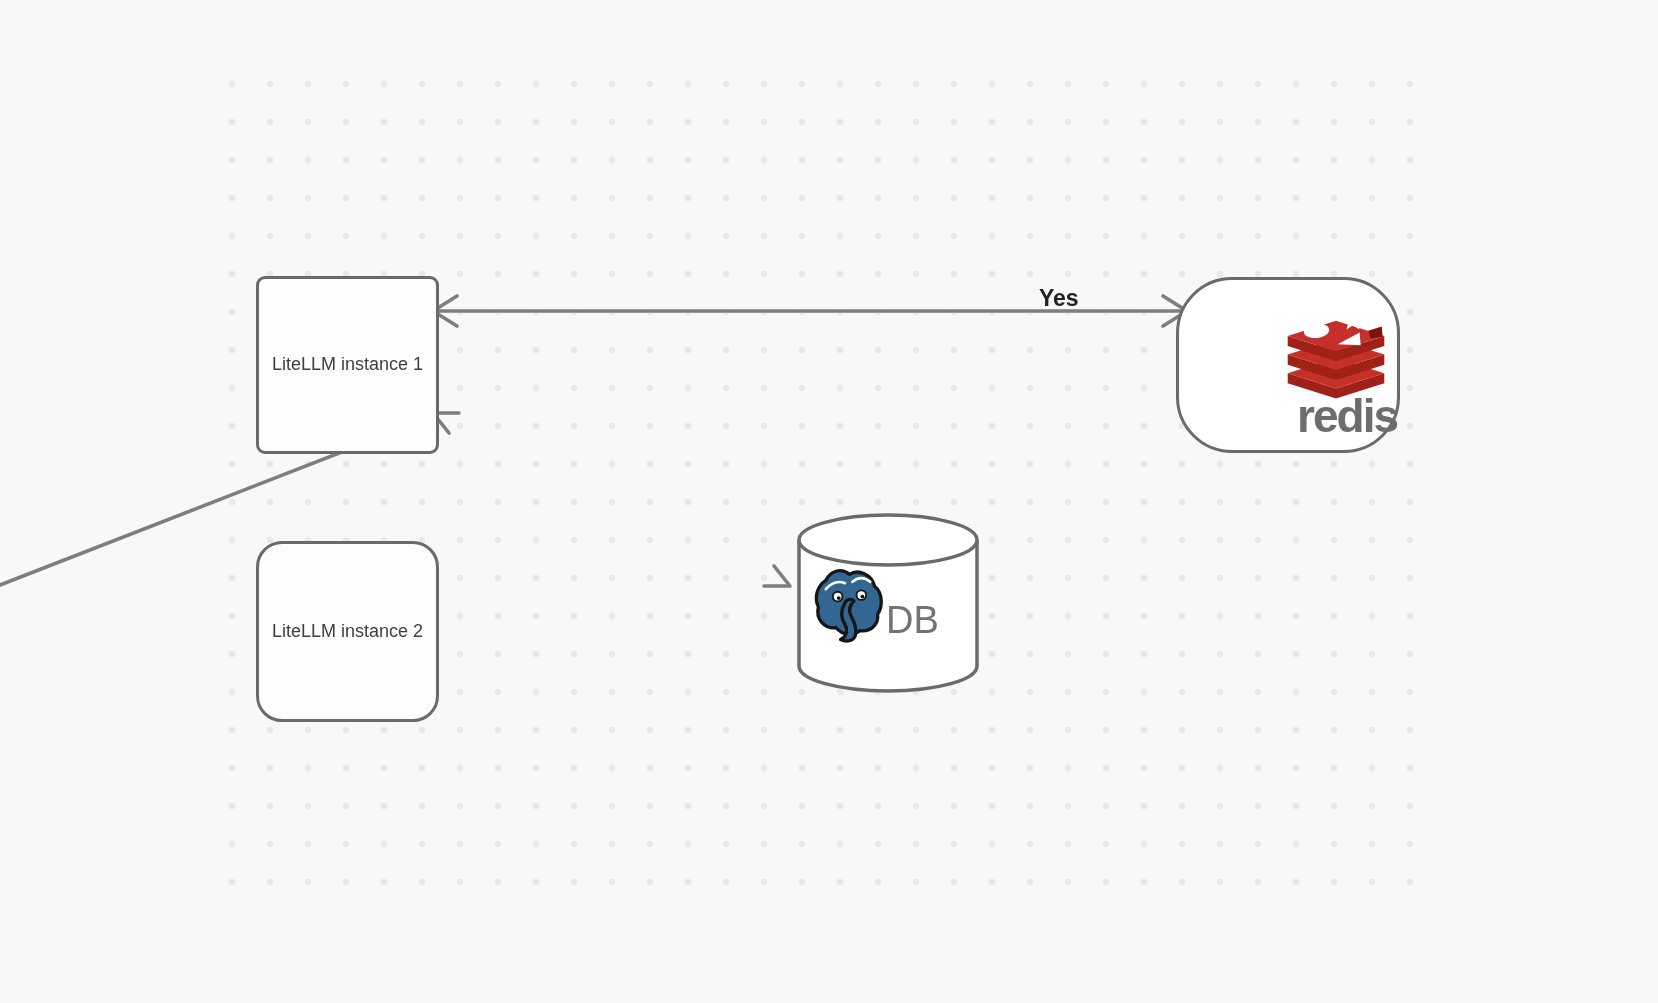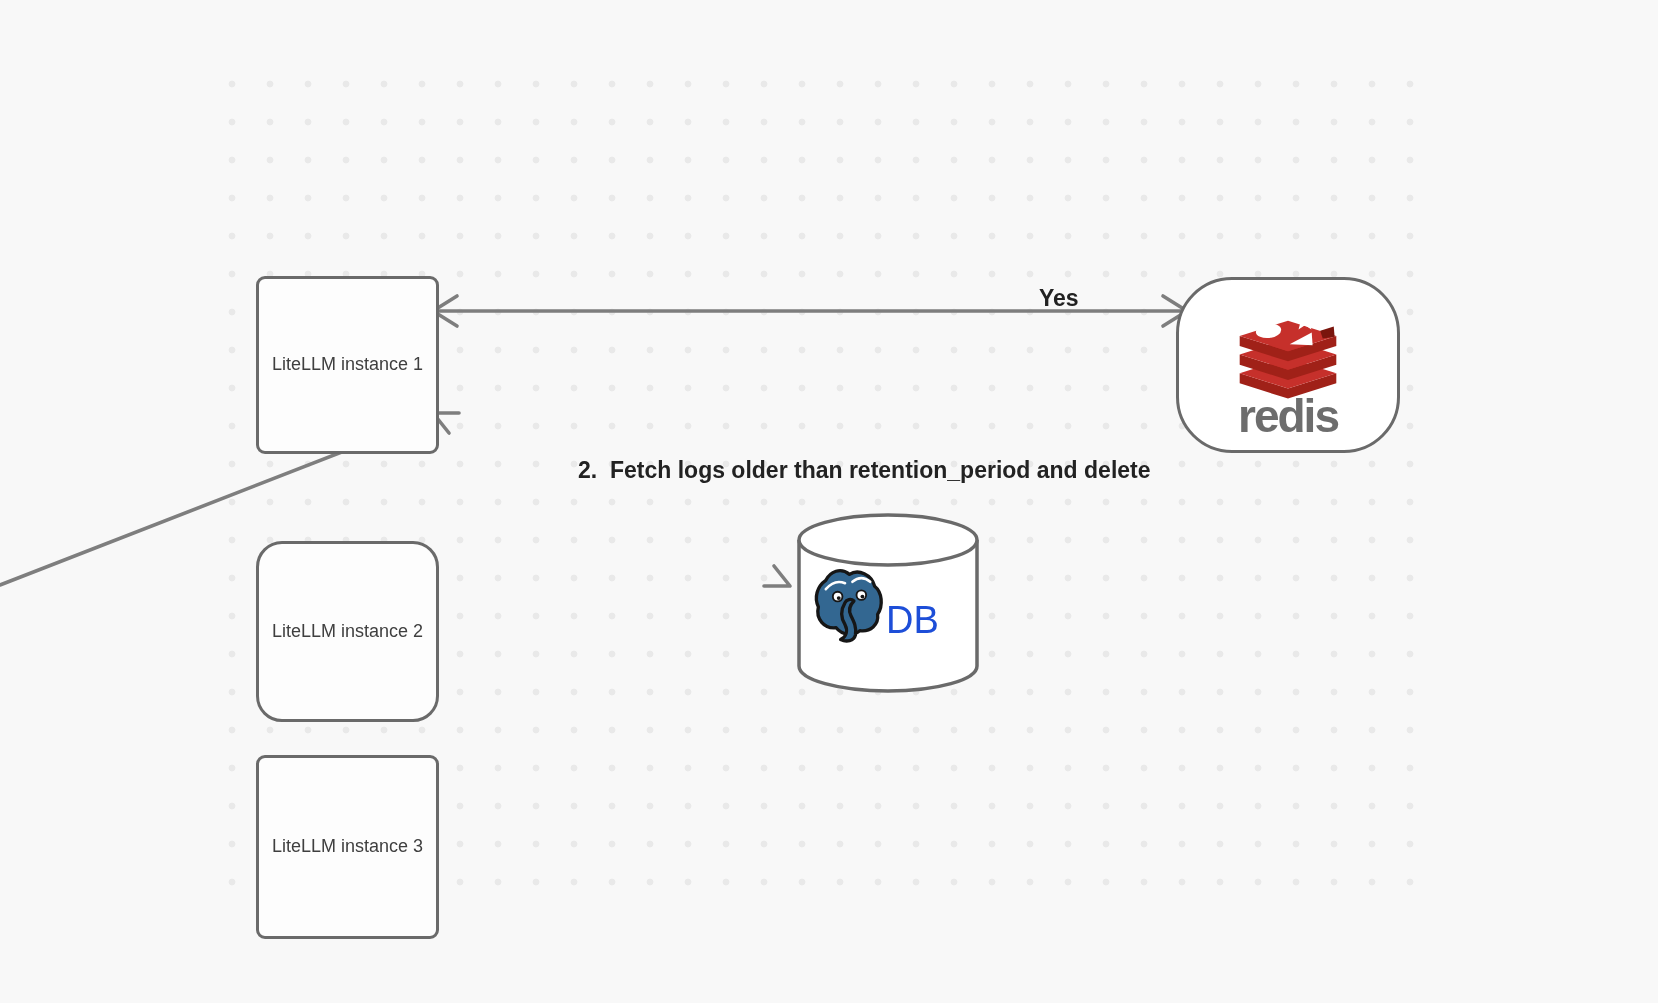--- a/index.html
+++ b/index.html
@@ -18,21 +18,21 @@
     display:flex; align-items:center; justify-content:center;
     color:#3f3f3f; font-size:18px; line-height:1.2; text-align:center;
   }
   #inst1 { top:276px; }
   #inst2 { top:541px; height:175px;border-radius:26px; }
   #inst3 { top:755px; height:178px; }
 
   .redis-node {
     position:absolute; left:1176px; top:277px; width:224px; height:176px;
     background:#ffffff; border:3.5px solid #6a6a6a; border-radius:56px;
-    display:flex; flex-direction:column; align-items:center; justify-content:center;
+    display:flex; flex-direction:column; align-items:flex-end; justify-content:center;
     box-sizing:border-box; padding-top:6px;
   }
   .redis-word {
     color:#6d6d6d; font-size:46px; font-weight:700; letter-spacing:-2px;
     line-height:0.8; margin-top:-4px;
   }
   .edge-label {
     position:absolute; font-weight:700; font-size:23px; color:#222222;
     line-height:1; white-space:pre;
   }
@@ -40,21 +40,21 @@
   #edge1-response { left:1023px; top:287px;margin-left:16px; }
   #edge2-label { left:578px; top:459px; }
 
   .arrows-overlay, .db-cylinder-svg { position:absolute; pointer-events:none; }
   .arrows-overlay { left:0; top:0; }
 
   .db-cylinder-svg { left:795px; top:512px; }
   .pg-elephant { position:absolute; left:811px; top:551px; }
   .db-text {
     position:absolute; left:886px; top:601px; font-size:38px; line-height:1;
-    color:#1d4ed8; letter-spacing:0px;
+    color:#737373; letter-spacing:0px;
   }
 </style>
 </head>
 <body>
 
 <div class="canvas">
 
   <div class="dotgrid"></div>
 
   <svg class="arrows-overlay" width="1658" height="1003" viewBox="0 0 1658 1003">
@@ -72,23 +72,20 @@
         <polyline points="774,566 790,586 764,586"></polyline>
       </g>
     </g>
   </svg>
 
   <div class="node-box" id="inst1">
     <span>LiteLLM instance 1</span>
   </div>
   <div class="node-box" id="inst2">
     <span>LiteLLM instance 2</span>
-  </div>
-  <div class="node-box" id="inst3">
-    <span>LiteLLM instance 3</span>
   </div>
 
   <div class="redis-node">
     <svg width="122" height="100" viewBox="0 0 140 118">
 
       <polygon points="13,84 70,102 127,84 127,96 70,114 13,96" fill="#a02118"></polygon>
       <polygon points="13,84 70,66 127,84 70,102" fill="#c6302b"></polygon>
 
       <polygon points="13,62 70,80 127,62 127,74 70,92 13,74" fill="#a02118"></polygon>
       <polygon points="13,62 70,44 127,62 70,80" fill="#c6302b"></polygon>
@@ -119,15 +116,14 @@
     <path d="M20,36 Q32,22 46,28" stroke="#ffffff" stroke-width="3.5" fill="none" stroke-linecap="round"></path>
     <path d="M56,26 Q68,16 80,26" stroke="#ffffff" stroke-width="3.5" fill="none" stroke-linecap="round"></path>
     <circle cx="36" cy="46" r="6.5" fill="#ffffff" stroke="#161616" stroke-width="2.5"></circle>
     <circle cx="68" cy="44" r="6.5" fill="#ffffff" stroke="#161616" stroke-width="2.5"></circle>
     <circle cx="37.5" cy="48" r="2.6" fill="#161616"></circle>
     <circle cx="69.5" cy="46" r="2.6" fill="#161616"></circle>
   </svg>
   <div class="db-text">DB</div>
 
   <div class="edge-label" id="edge1-response">Yes</div>
-  <div class="edge-label" id="edge2-label">2.  Fetch logs older than retention_period and delete</div>
 
 </div>
 
 </body></html>

